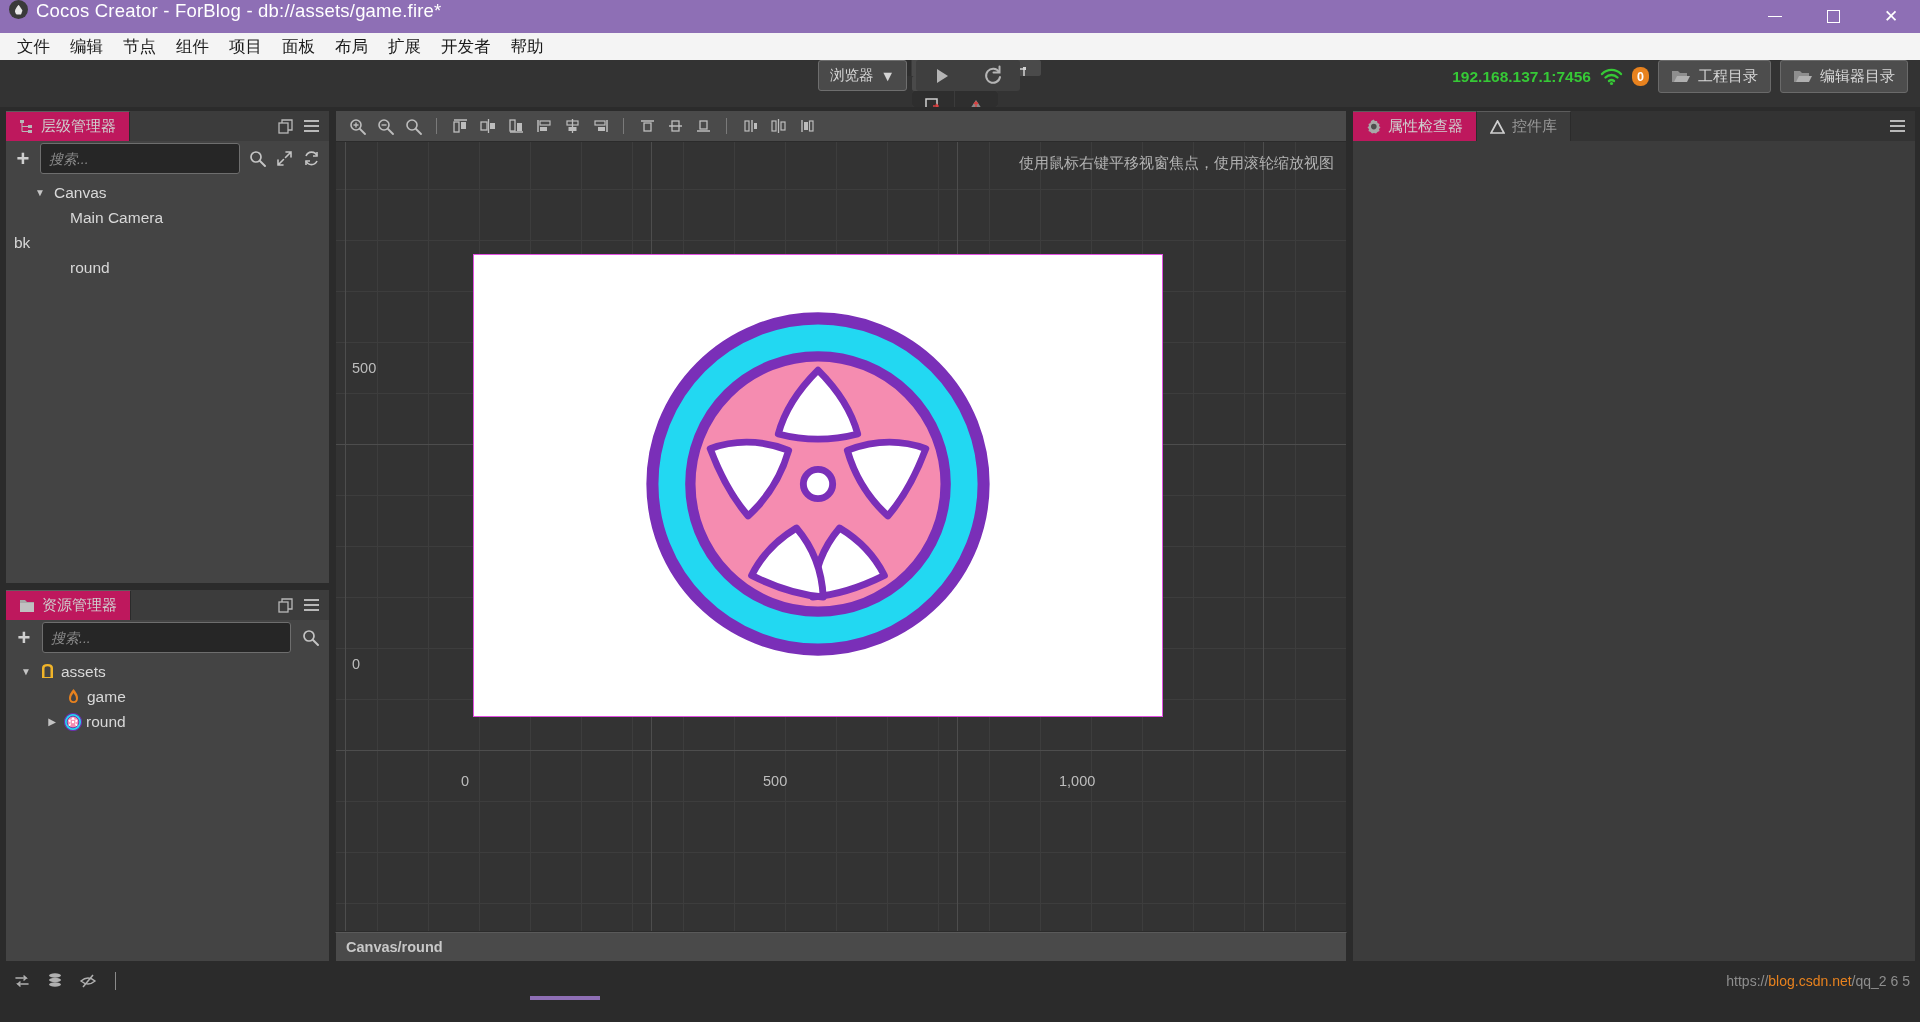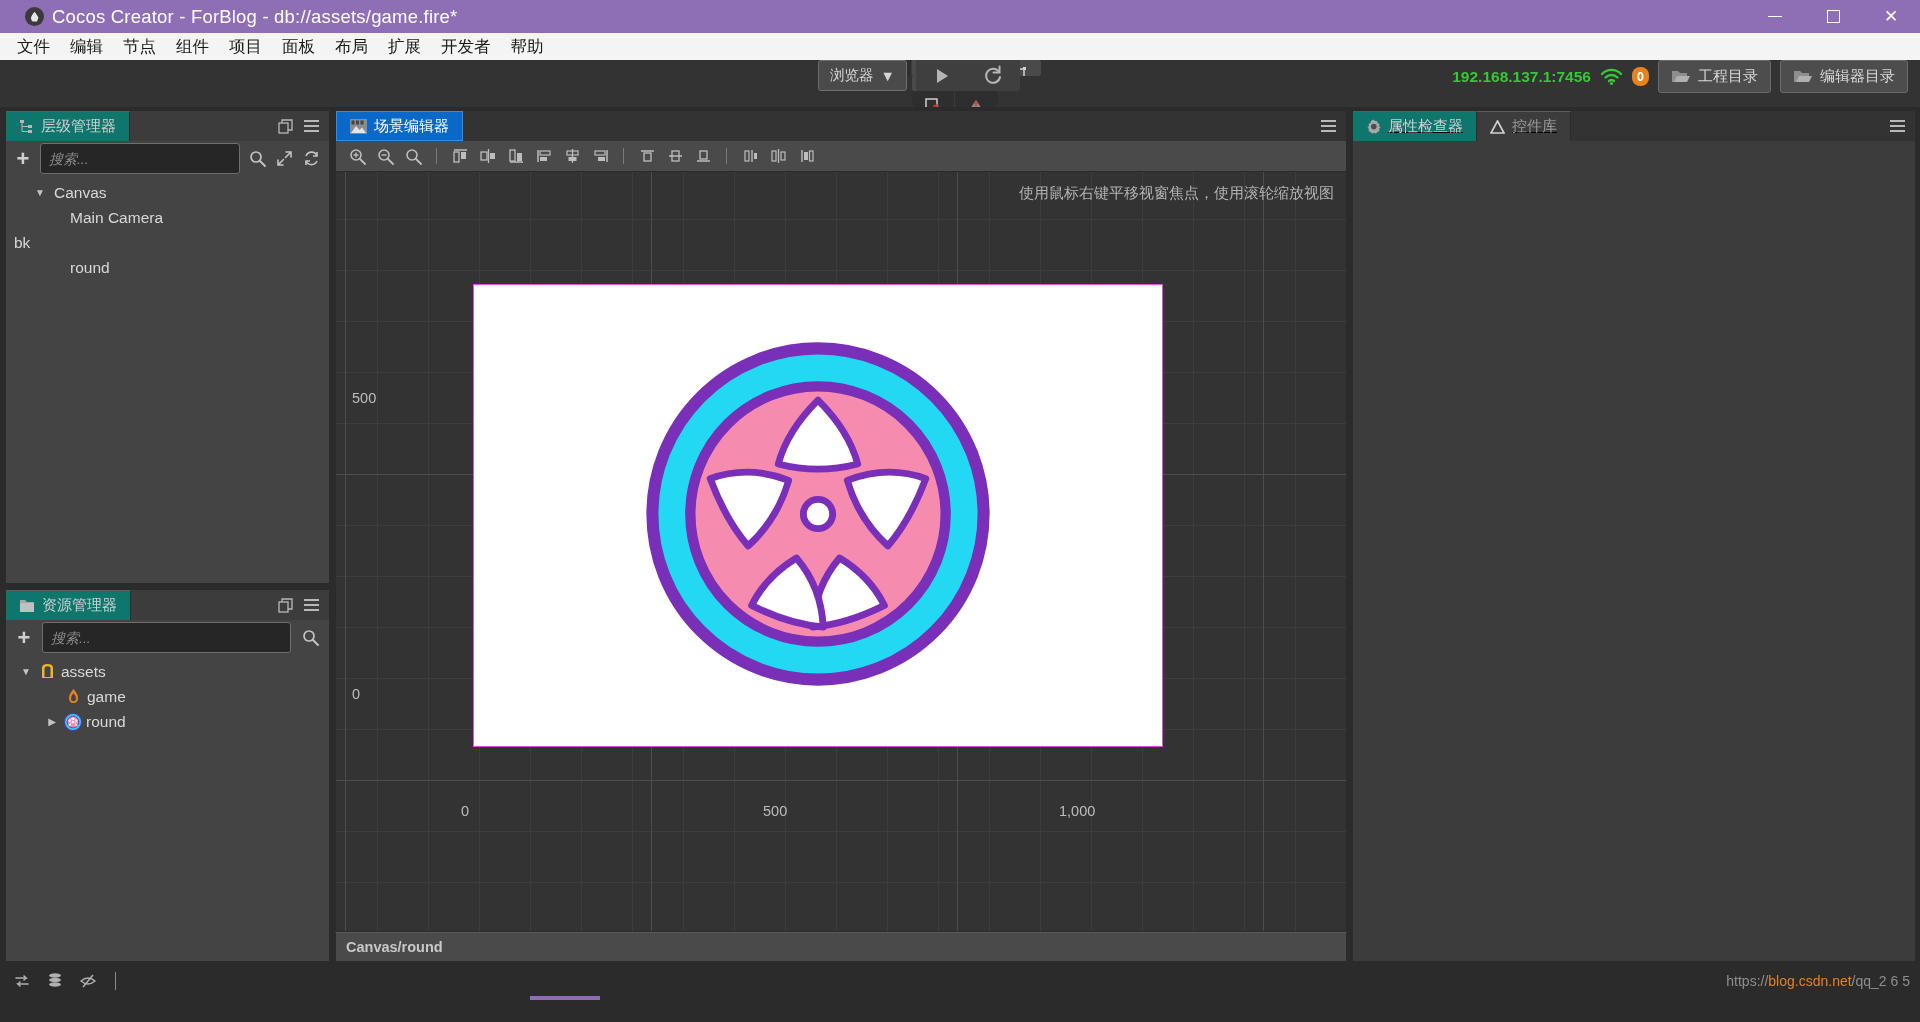--- a/index.html
+++ b/index.html
@@ -6,22 +6,22 @@
   html, body {
     width: 1920px; height: 1022px;
     background: #2b2b2b;
     font-family: "Liberation Sans", sans-serif;
     overflow: hidden;
     -webkit-font-smoothing: antialiased;
   }
 
   
   .titlebar {
-    height: 33px; background: #8e6fb5; display: flex; align-items: center;
-    padding-left: 25px; color: #ffffff; position: relative;
+    height: 33px; background: #8e6fb5; display: flex; align-items: flex-start;
+    padding-left: 9px; color: #ffffff; position: relative;
   }
   .titlebar .app-logo {
     width: 19px; height: 19px; border-radius: 50%;
     background: #3a3a3a; display: flex; align-items: center; justify-content: center;
     margin-right: 8px; flex: 0 0 auto;
   }
   .titlebar .app-logo::after {
     content: ""; width: 8px; height: 10px; background: #e8e8e8;
     border-radius: 50% 50% 50% 50% / 70% 70% 35% 35%;
     transform: rotate(0deg);
@@ -81,21 +81,21 @@
 
   
   .workspace { display: flex; height: 855px; background: #2b2b2b; padding: 3px 0 0 0; }
 
   .panel-tabbar {
     height: 30px; background: #3c3c3c; display: flex; align-items: stretch;
     position: relative;
   }
   .panel-tab {
     display: flex; align-items: center; gap: 7px; padding: 0 13px;
-    background: #0f766e; color: #cfcfcf; font-size: 15px;
+    background: #be185d; color: #cfcfcf; font-size: 15px;
     border-top: 1px solid #5c5c5c; border-right: 1px solid #2b2b2b;
   }
   .panel-tab.inactive { background: #3c3c3c; color: #9a9a9a; }
   .panel-tab.scene-active {
     background: #0a68c8; color: #ffffff; border: 1px solid #2f8ee8;
   }
   .tabbar-fill { flex: 1; background: #3c3c3c; display: flex; align-items: center; justify-content: flex-end; gap: 11px; padding-right: 10px; }
   .tabbar-fill.dark { background: #333; }
 
   
@@ -158,21 +158,21 @@
   }
   .wheel-wrap { position: absolute; left: 50%; top: 50%; transform: translate(-50%, -50%); }
 
   .scene-status {
     height: 30px; background: #4a4a4a; border: 1px solid #2b2b2b; border-top: 1px solid #5a5a5a;
     display: flex; align-items: center; padding-left: 10px;
     color: #c8c8c8; font-size: 14.5px; font-weight: bold; margin-top: 0px;
   }
 
   
-  .right-col { width: 568px; display: flex; flex-direction: column; padding-right: 4px; text-decoration: underline; }
+  .right-col { width: 568px; display: flex; flex-direction: column; padding-right: 4px; }
   .inspector-panel { flex: 1; background: #3c3c3c; border: 1px solid #2b2b2b; display: flex; flex-direction: column; }
   .inspector-body { flex: 1; background: #3c3c3c; }
 
   
   .bottombar {
     height: 38px; background: #2b2b2b; display: flex; align-items: center;
     padding-left: 12px; gap: 13px; position: relative;
   }
   .bb-icon { width: 20px; height: 20px; display: flex; align-items: center; justify-content: center; }
   .bb-sep { width: 1px; height: 18px; background: #8a8a8a; margin-left: 4px; }
@@ -464,39 +464,20 @@
           </svg>
           <span>round</span>
         </div>
       </div>
     </div>
 
   </div>
 
   <div class="center-col">
     <div class="scene-panel">
-      <div class="panel-tabbar">
-        <div class="panel-tab scene-active">
-          <svg width="17" height="15" viewBox="0 0 17 15">
-            <rect x="0" y="0" width="17" height="15" fill="#8c8c8c"></rect>
-            <rect x="1.5" y="1.5" width="3" height="4" fill="#444"></rect>
-            <rect x="6" y="1.5" width="3" height="4" fill="#444"></rect>
-            <rect x="10.5" y="1.5" width="3" height="4" fill="#444"></rect>
-            <path d="M1 14 L6 7 L9.5 11 L12 8.5 L16 14 Z" fill="#e4e4e4"></path>
-          </svg>
-          <span>场景编辑器</span>
-        </div>
-        <div class="tabbar-fill dark">
-          <div class="hamburger">
-              <span></span>
-              <span></span>
-              <span></span>
-            </div>
-        </div>
-      </div>
 
       <div class="scene-toolbar">
         <div class="st-btn">
           <svg width="17" height="17" viewBox="0 0 17 17">
             <circle cx="7" cy="7" r="5" stroke="#bdbdbd" stroke-width="1.6" fill="none"></circle>
             <path d="M7 4.5 V9.5 M4.5 7 H9.5" stroke="#bdbdbd" stroke-width="1.4"></path>
             <path d="M11 11 L16 16" stroke="#bdbdbd" stroke-width="1.8" stroke-linecap="round"></path>
           </svg>
         </div>
         <div class="st-btn">

